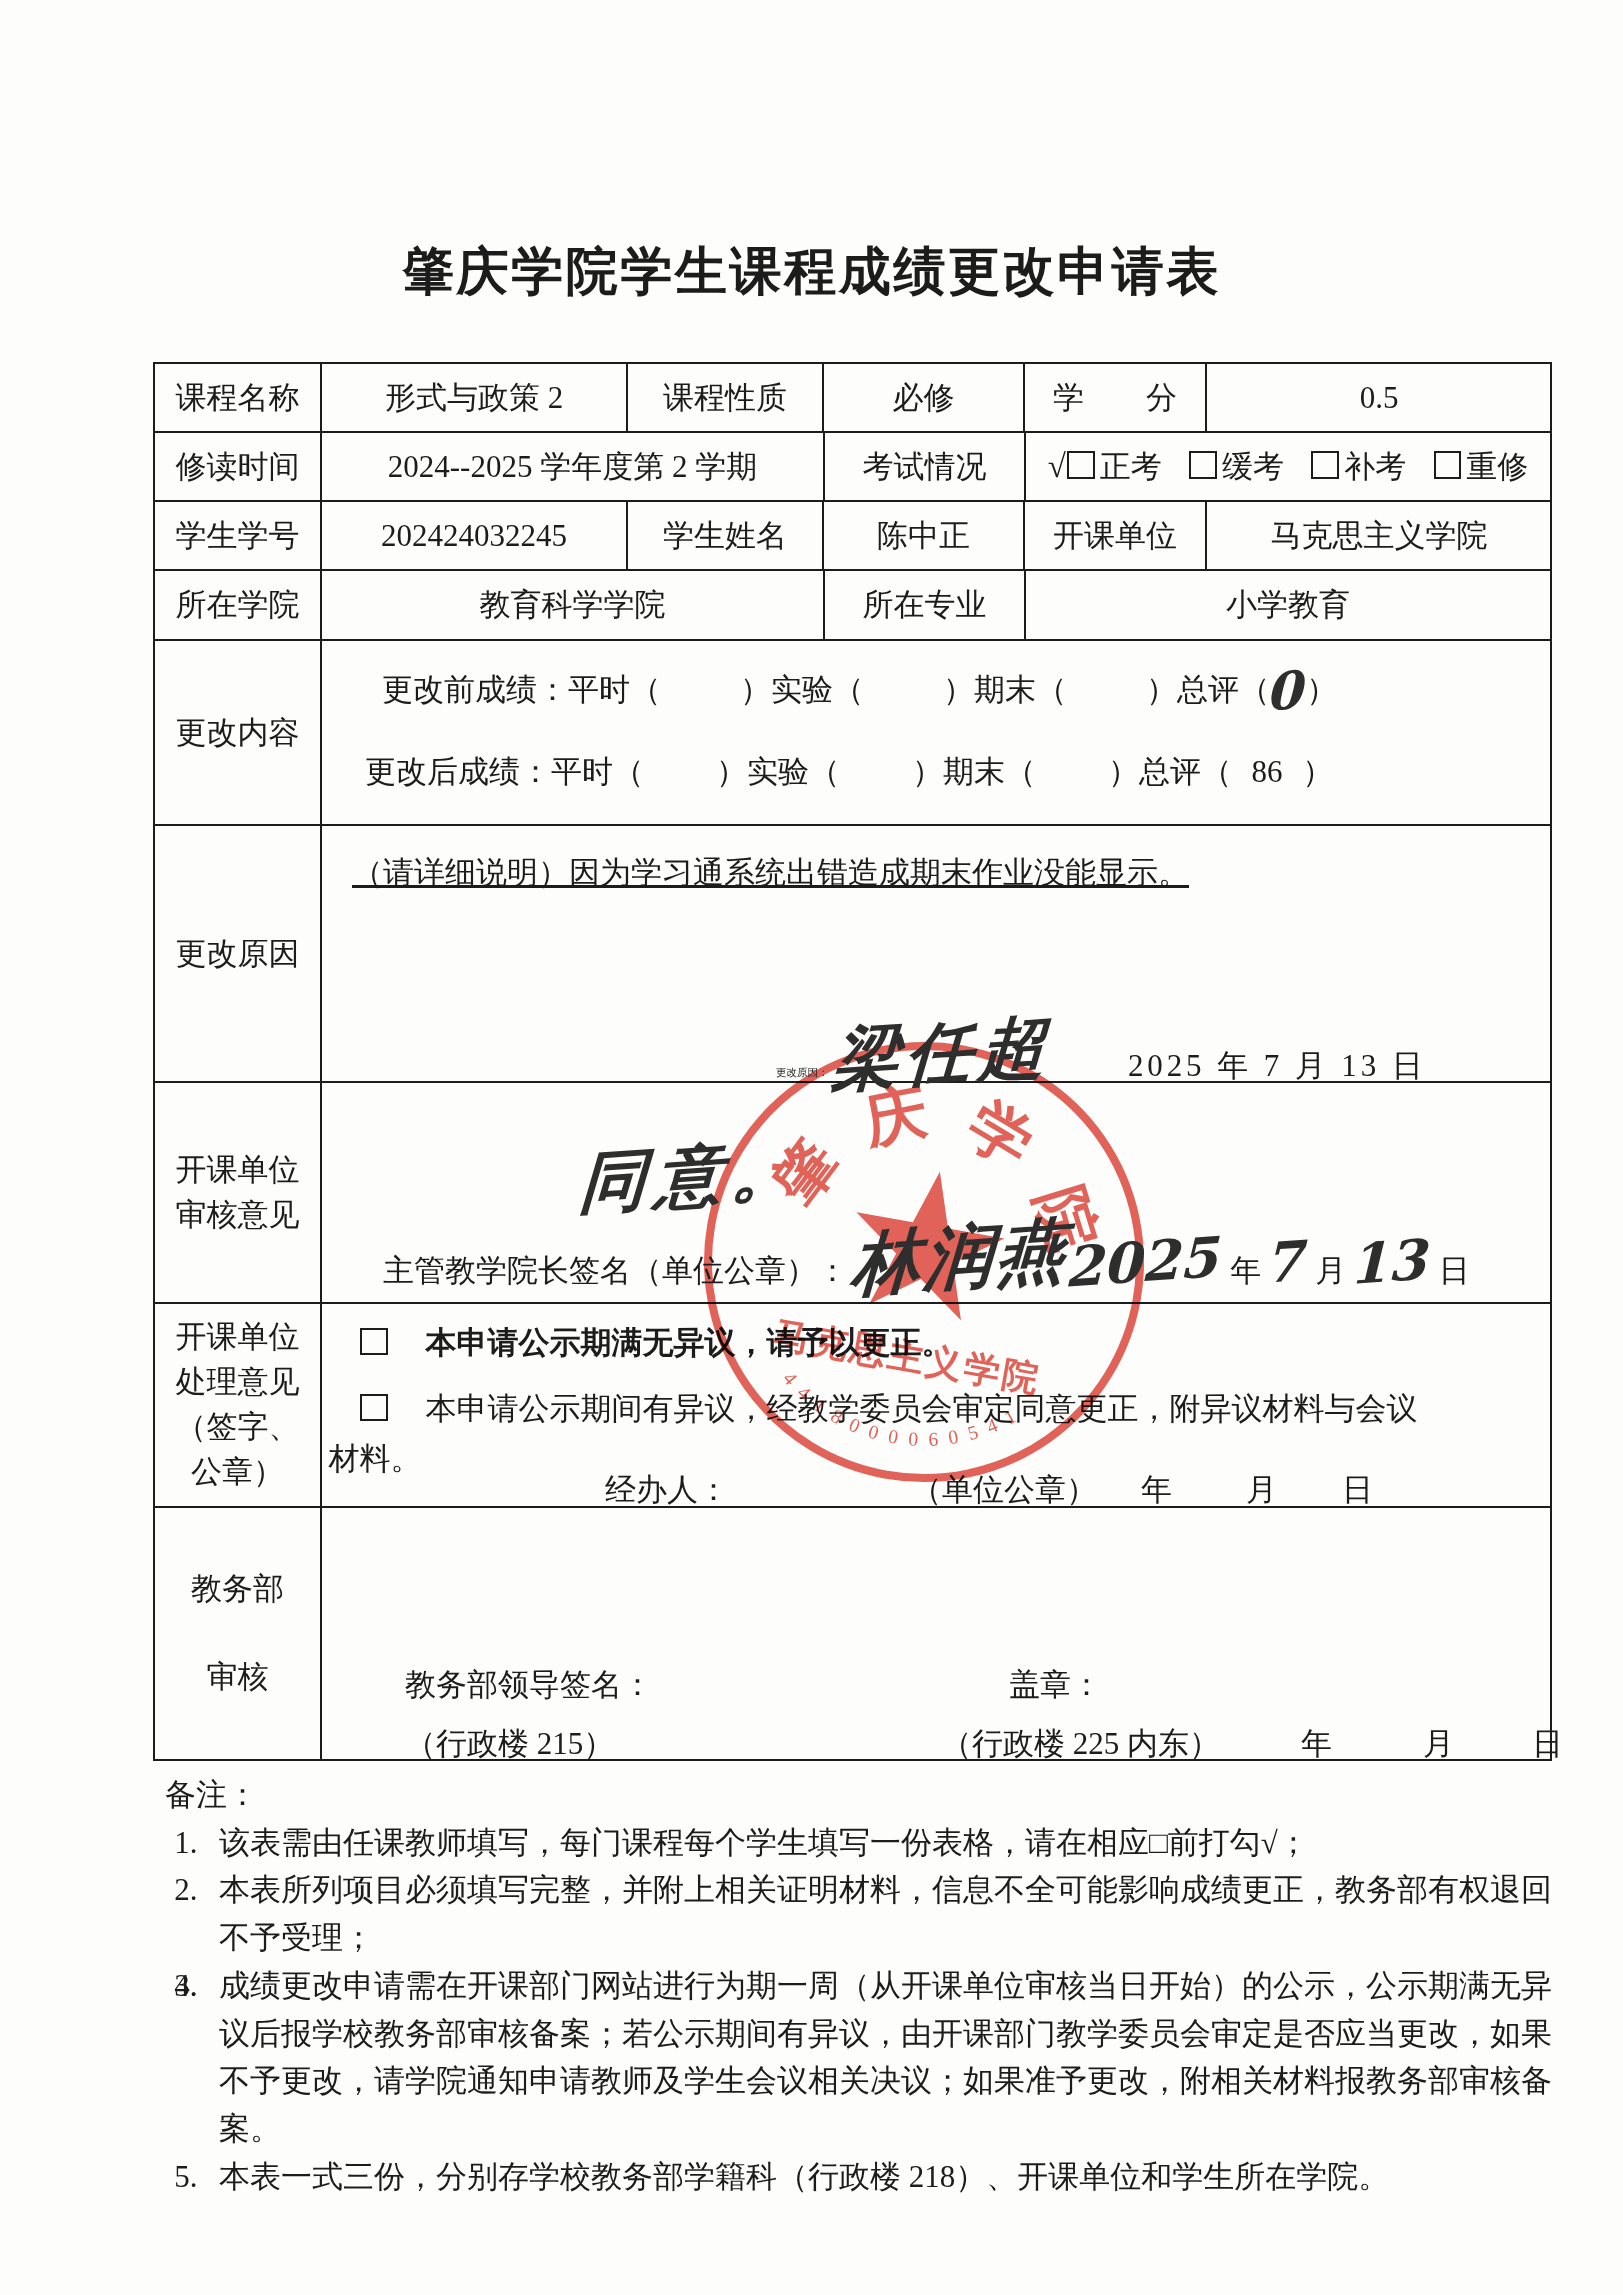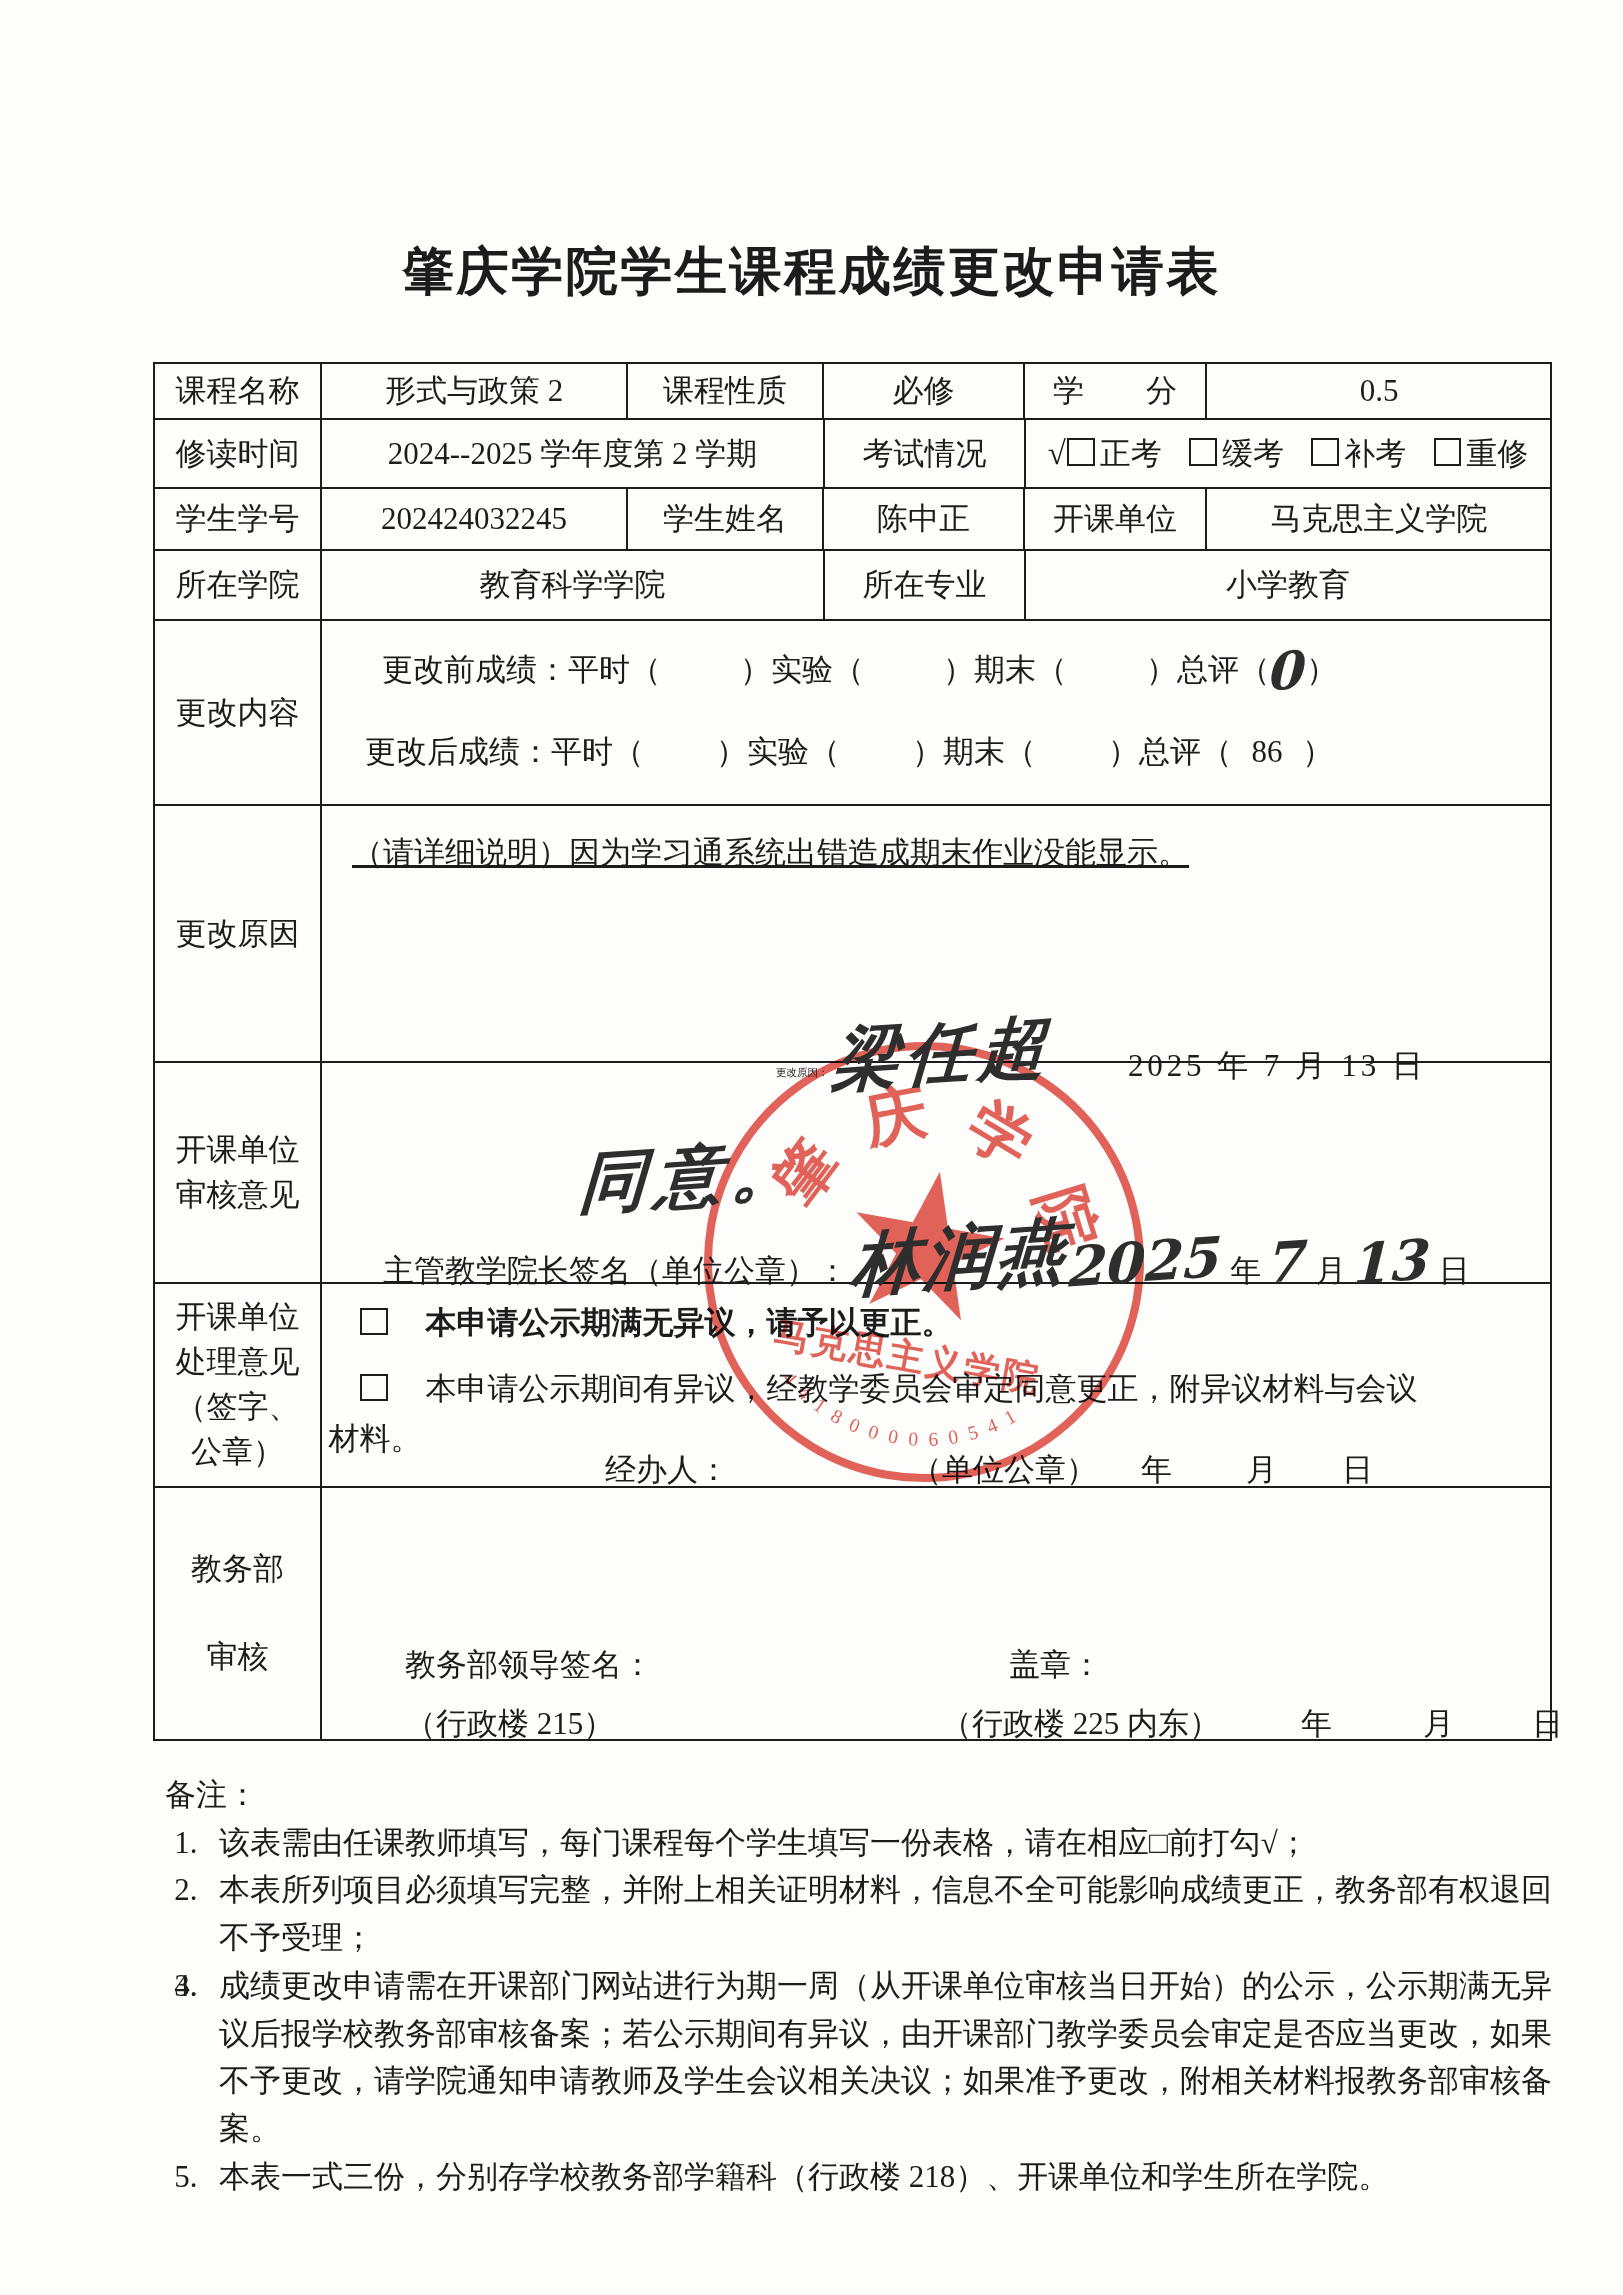--- a/index.html
+++ b/index.html
@@ -22,23 +22,23 @@
   .tbl {
     position: absolute; left: 153px; top: 362px;
     width: 1399px;
     border: 2px solid #1c1c1c;
   }
   .row { display: grid; border-bottom: 2px solid #1c1c1c; }
   .row:last-child { border-bottom: none; }
   .c { border-right: 2px solid #1c1c1c; display: flex; align-items: center; justify-content: center; font-size: 31px; }
   .c:last-child { border-right: none; }
   .c.block { display: block; position: relative; }
-  .r1 { grid-template-columns: 167px 306px 196px 201px 182px 344px; height: 56px; }
+  .r1 { grid-template-columns: 167px 306px 196px 201px 182px 344px; height: 69px; }
   .r2 { grid-template-columns: 167px 503px 201px 524px; height: 69px; }
-  .r3 { grid-template-columns: 167px 306px 196px 201px 182px 344px; height: 62px; }
+  .r3 { grid-template-columns: 167px 306px 196px 201px 182px 344px; height: 69px; }
   .r4 { grid-template-columns: 167px 503px 201px 524px; height: 70px; }
   .r5 { grid-template-columns: 167px 1228px; height: 185px; }
   .r6 { grid-template-columns: 167px 1228px; height: 257px; }
   .r7 { grid-template-columns: 167px 1228px; height: 221px; }
   .r8 { grid-template-columns: 167px 1228px; height: 204px; }
   .r9 { grid-template-columns: 167px 1228px; height: 251px; }
   .label-col { flex-direction: column; line-height: 1.45; }
   .abs { position: absolute; white-space: nowrap; font-size: 31px; }
   .gap { display: inline-block; }
   .g120 { width: 79px; } .g110 { width: 72px; } .g30 { width: 19.6px; }

